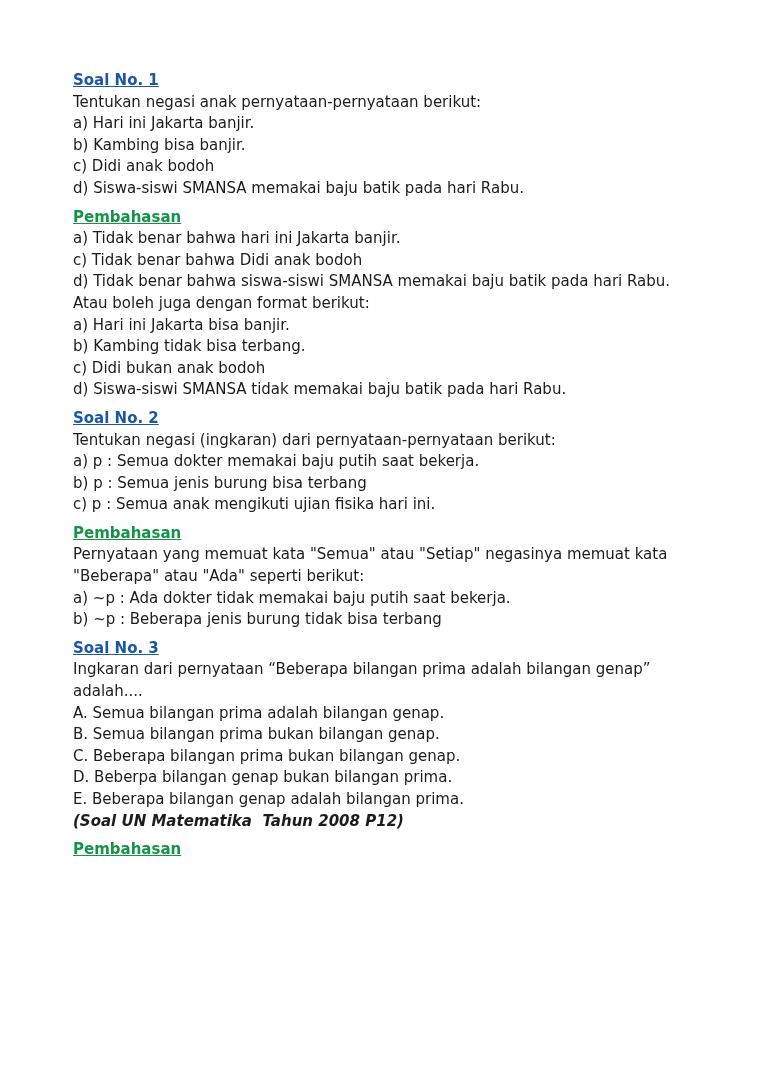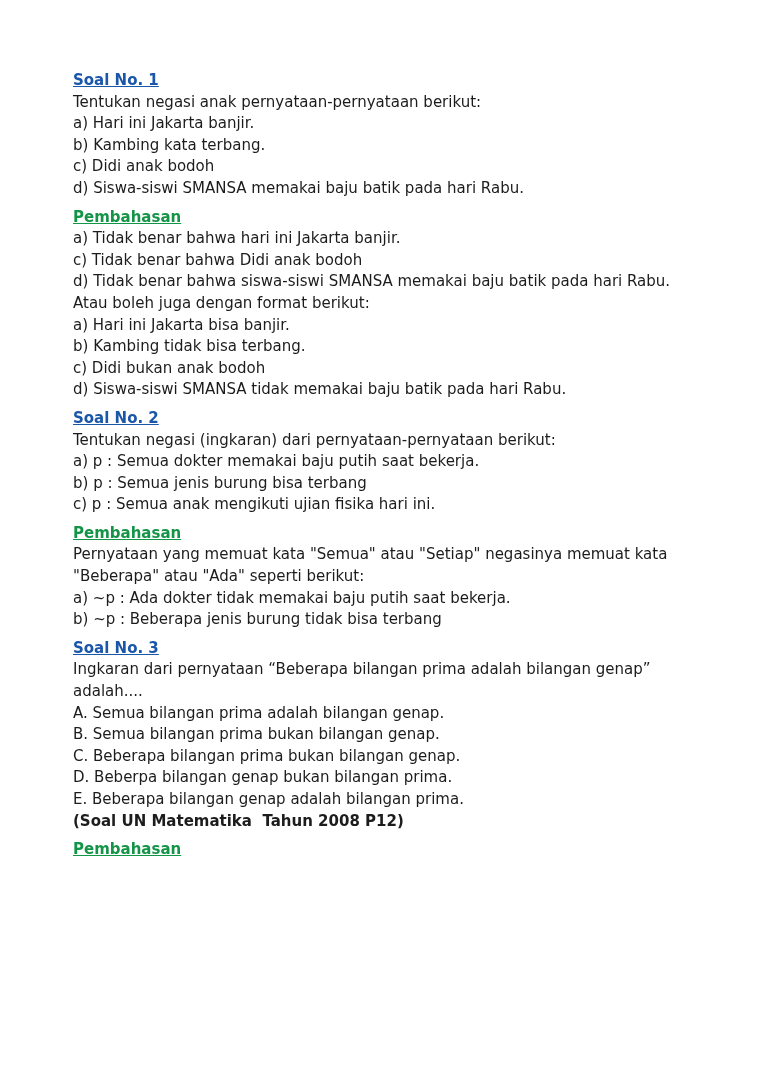--- a/index.html
+++ b/index.html
@@ -26,32 +26,32 @@
   }
   .heading {
     font-weight: bold;
     text-decoration: underline;
   }
   .heading.soal { color: var(--soal-color, #1b57a8); }
   .heading.pembahasan { color: var(--pembahasan-color, #149447); }
   .gap-before { margin-top: 7px; }
   .paragraph { margin: 0; }
   .line { white-space: pre-wrap; }
-  .line.bold-italic { font-weight: bold; }
+  .line.bold-italic { font-weight: bold; font-style: italic; }
 </style>
 </head>
 <body>
 
 <div class="page" style="--soal-color: #1b57a8; --pembahasan-color: #149447; --body-color: #1c1c1c; background: rgb(255, 255, 255);">
   <div class="content" id="content">
       <div class="heading soal">Soal No. 1</div>
       <div class="paragraph">
         <div class="line">Tentukan negasi anak pernyataan-pernyataan berikut:</div>
         <div class="line">a) Hari ini Jakarta banjir.</div>
-        <div class="line">b) Kambing kata terbang.</div>
+        <div class="line">b) Kambing bisa banjir.</div>
         <div class="line">c) Didi anak bodoh</div>
         <div class="line">d) Siswa-siswi SMANSA memakai baju batik pada hari Rabu.</div>
       </div>
       <div class="heading pembahasan gap-before">Pembahasan</div>
       <div class="paragraph">
         <div class="line">a) Tidak benar bahwa hari ini Jakarta banjir.</div>
         <div class="line">c) Tidak benar bahwa Didi anak bodoh</div>
         <div class="line">d) Tidak benar bahwa siswa-siswi SMANSA memakai baju batik pada hari Rabu.</div>
       </div>
       <div class="paragraph gap-before">

